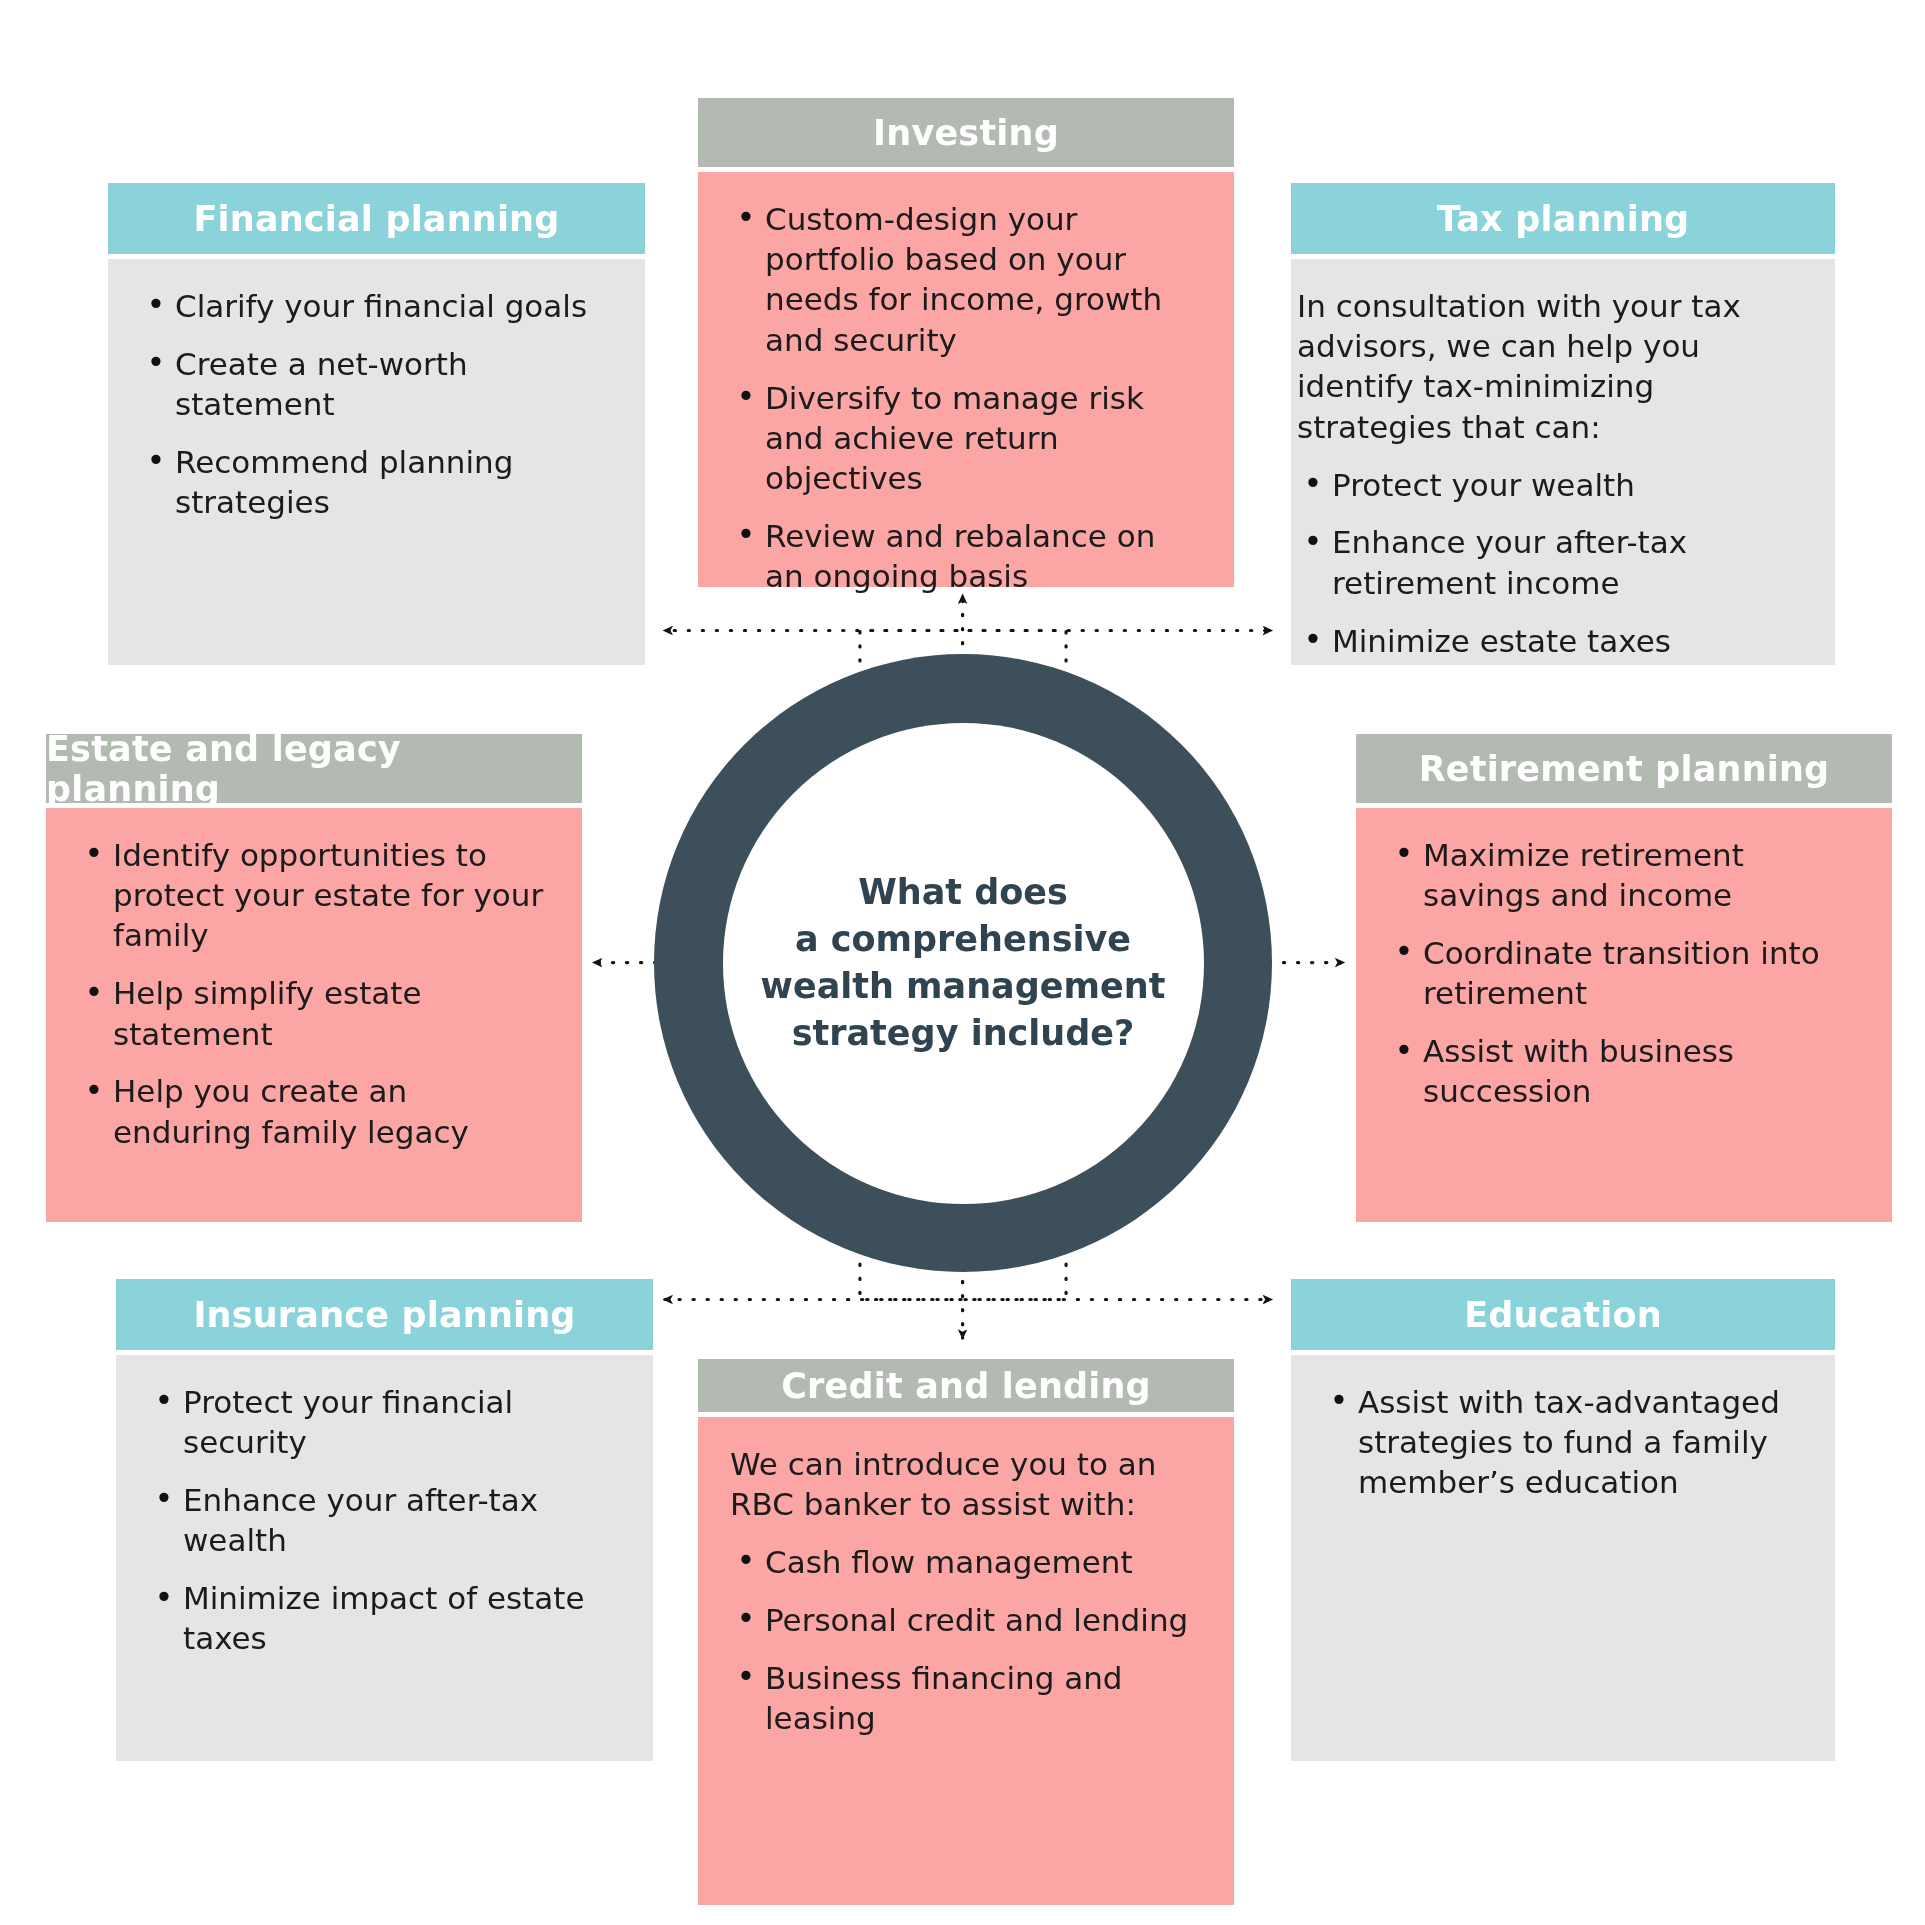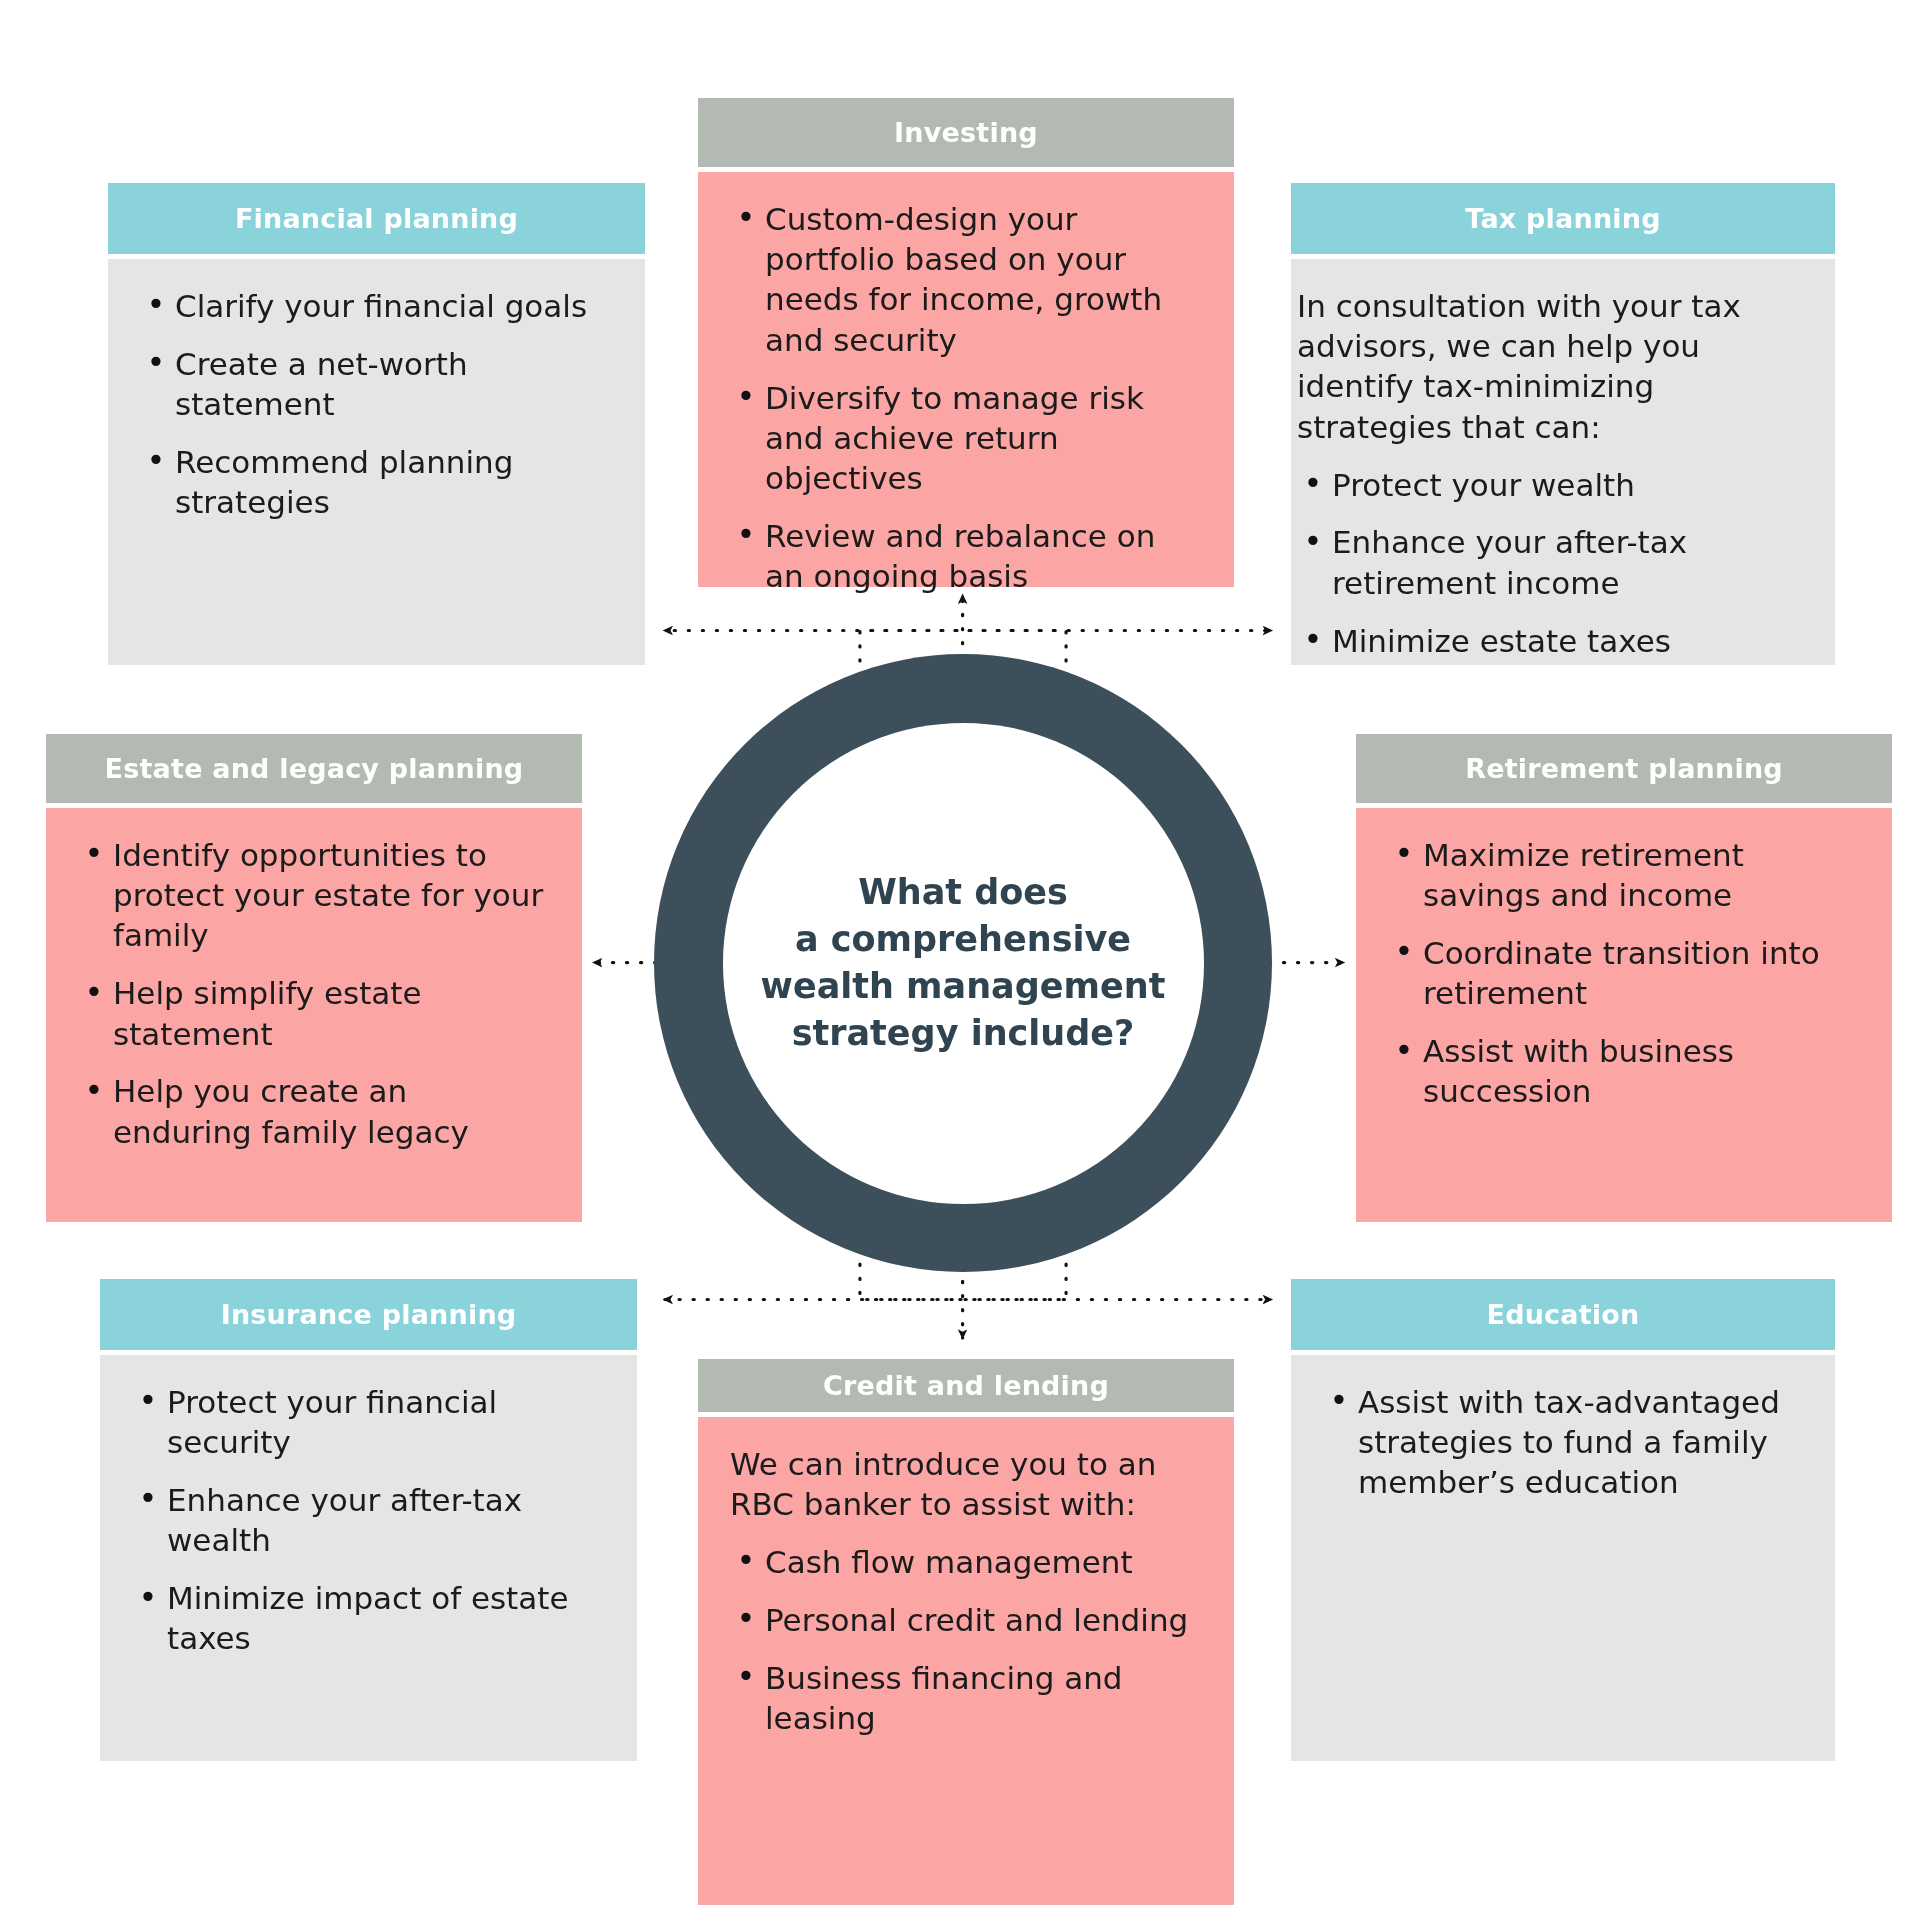--- a/index.html
+++ b/index.html
@@ -12,21 +12,21 @@
   }
   #stage{position:absolute;left:0;top:0;width:1926px;height:1926px;}
 
   .card{position:absolute;box-sizing:border-box;}
   .card .hdr{
     box-sizing:border-box;
     width:100%;
     display:flex;align-items:center;justify-content:center;
     color:#ffffff;
     font-weight:bold;
-    font-size:27px;
+    font-size:35px;
     letter-spacing:0.2px;
     font-family:"DejaVu Sans", sans-serif;
   }
   .card .body{
     box-sizing:border-box;
     width:100%;
     padding:27px 32px 24px 32px;
     color:#1b1b1b;
     font-size:31px;
     line-height:1.30;
@@ -188,21 +188,21 @@
 
   <div id="donut">
     <div class="hole">
       <span>What does
 a comprehensive
 wealth management
 strategy include?</span>
     </div>
   </div>
 
-  <div class="card teal" style="left:100px;top:1279px;width:537px;height:481px;">
+  <div class="card teal" style="left:116px;top:1279px;width:537px;height:481px;">
     <div class="hdr" style="height:71px;">
       <span>Insurance planning</span>
     </div>
     <div class="gap"></div>
     <div class="body" style="height:406px;">
       <ul>
         <li>Protect your financial security</li>
         <li>Enhance your after-tax wealth</li>
         <li>Minimize impact of estate taxes</li>
       </ul>

